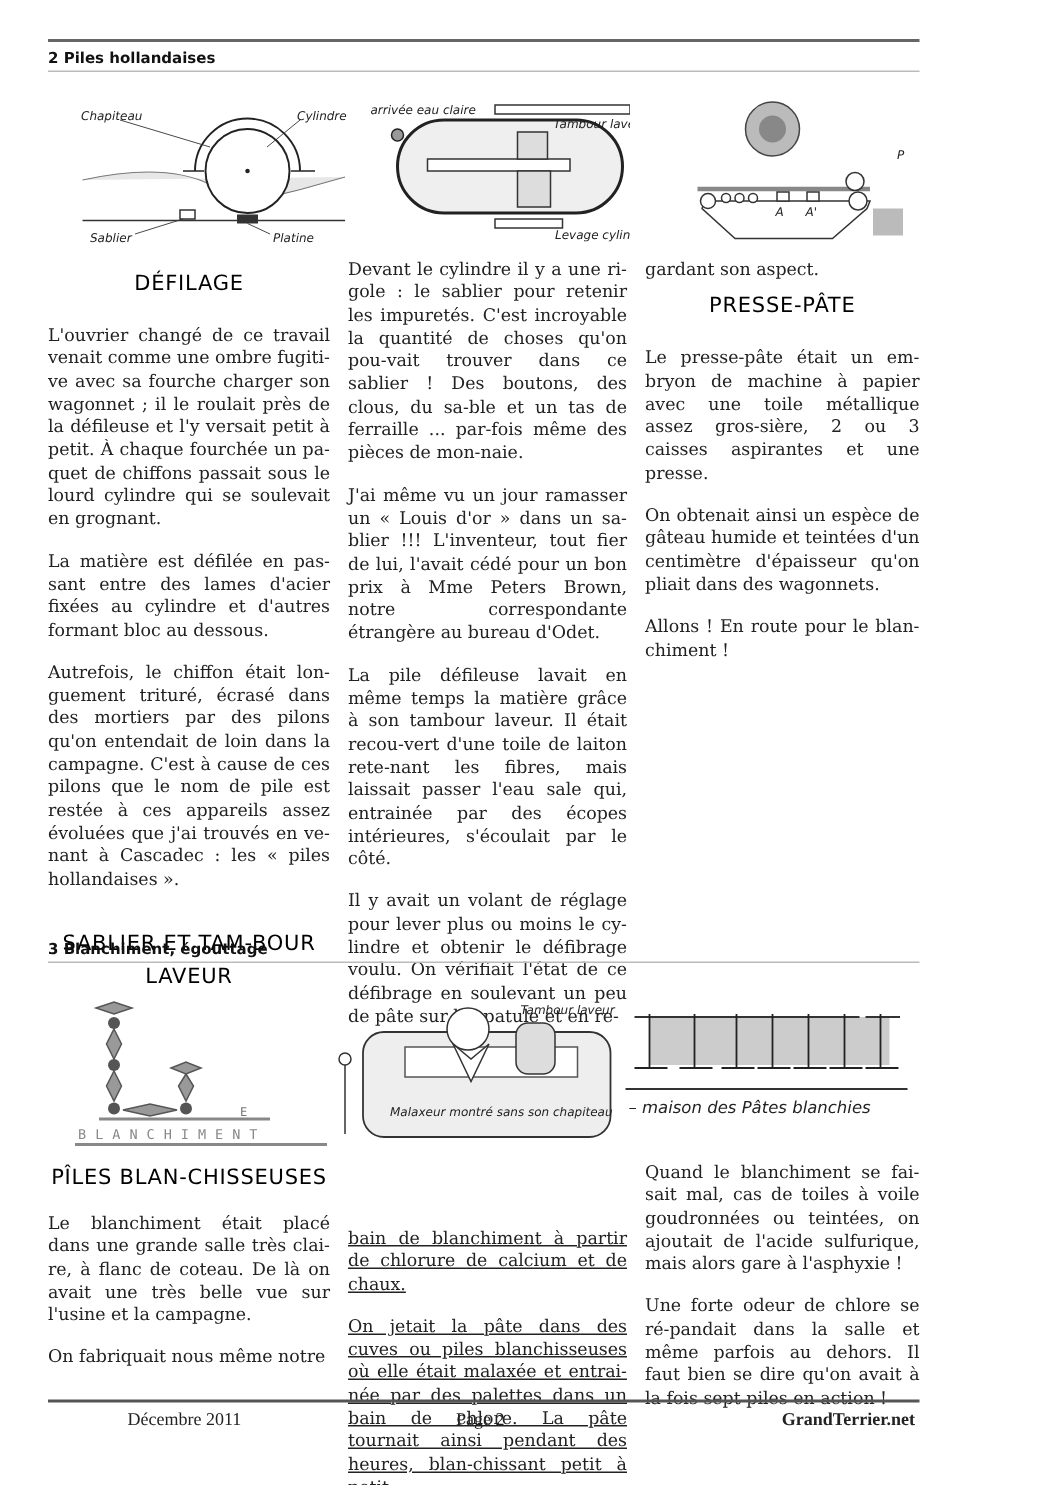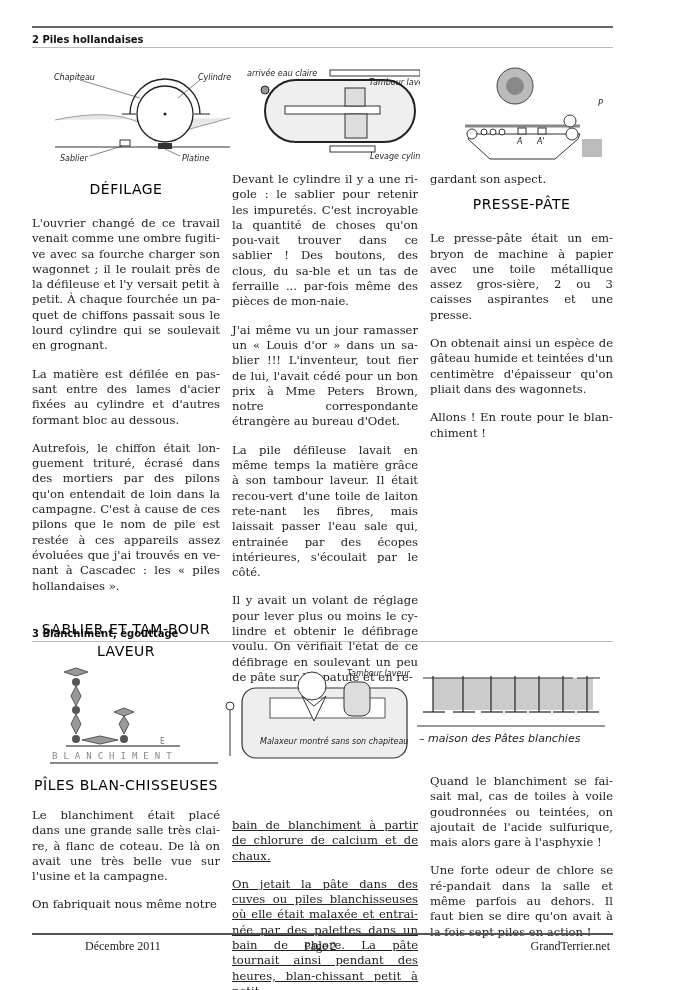--- a/index.html
+++ b/index.html
@@ -169,14 +169,14 @@
 
 <div class="col" style="left:430px;top:774px;width:183px;">
   <p>Quand le blanchiment se fai-sait mal, cas de toiles à voile goudronnées ou teintées, on ajoutait de l'acide sulfurique, mais alors gare à l'asphyxie !</p>
   <p>Une forte odeur de chlore se ré-pandait dans la salle et même parfois au dehors. Il faut bien se dire qu'on avait à la fois sept piles en action !</p>
 </div>
 
 <div class="bottom-rule"></div>
 <div class="footer">
   <span style="left:13px;margin-left:40px;">Décembre 2011</span>
   <span style="left:272px;">Page 2</span>
-  <span style="right:3px;">GrandTerrier.net</span>
+  <span style="right:3px;font-weight:bold;">GrandTerrier.net</span>
 </div>
 
 </body></html>

